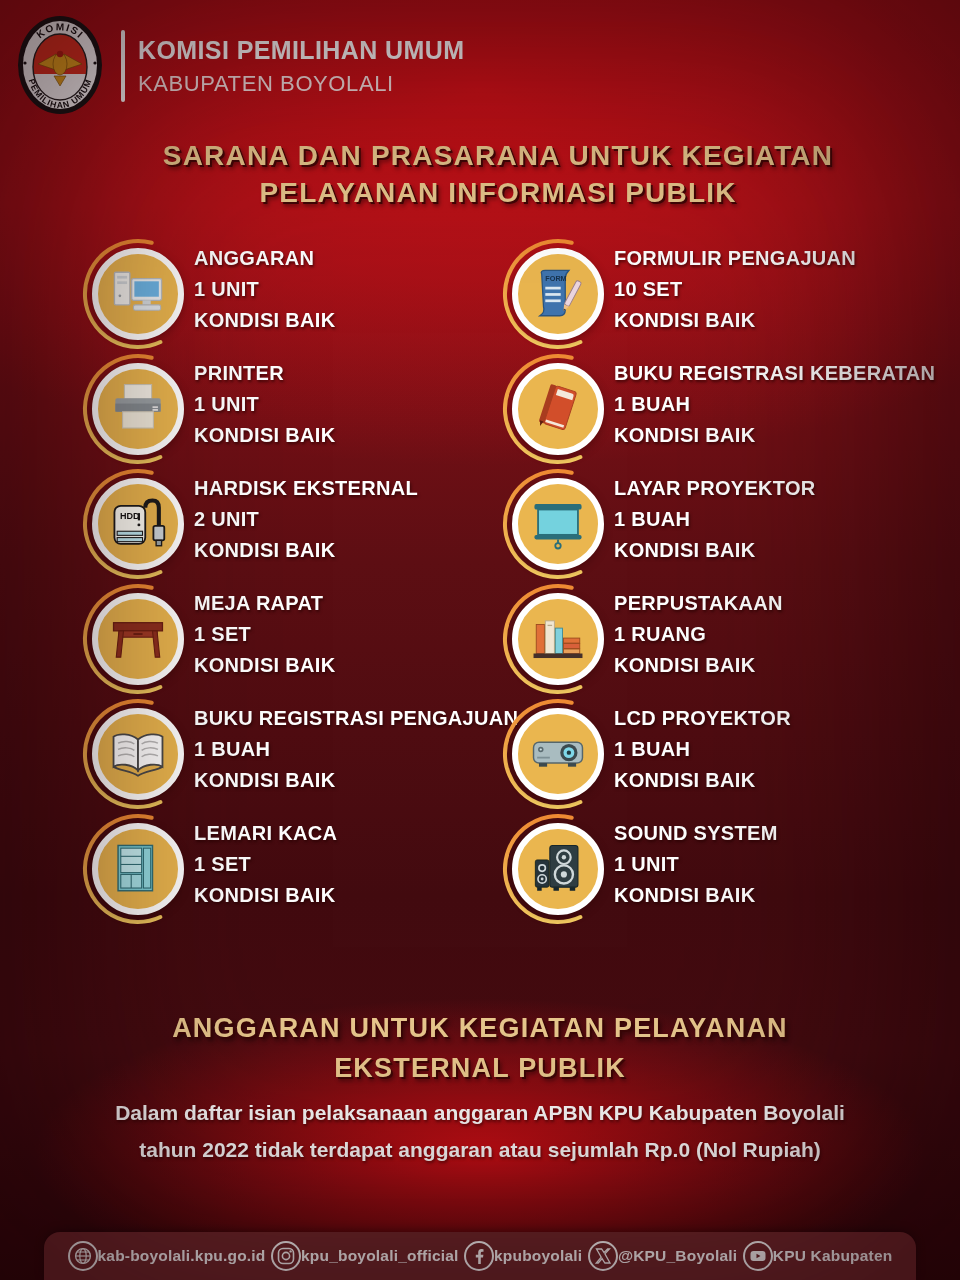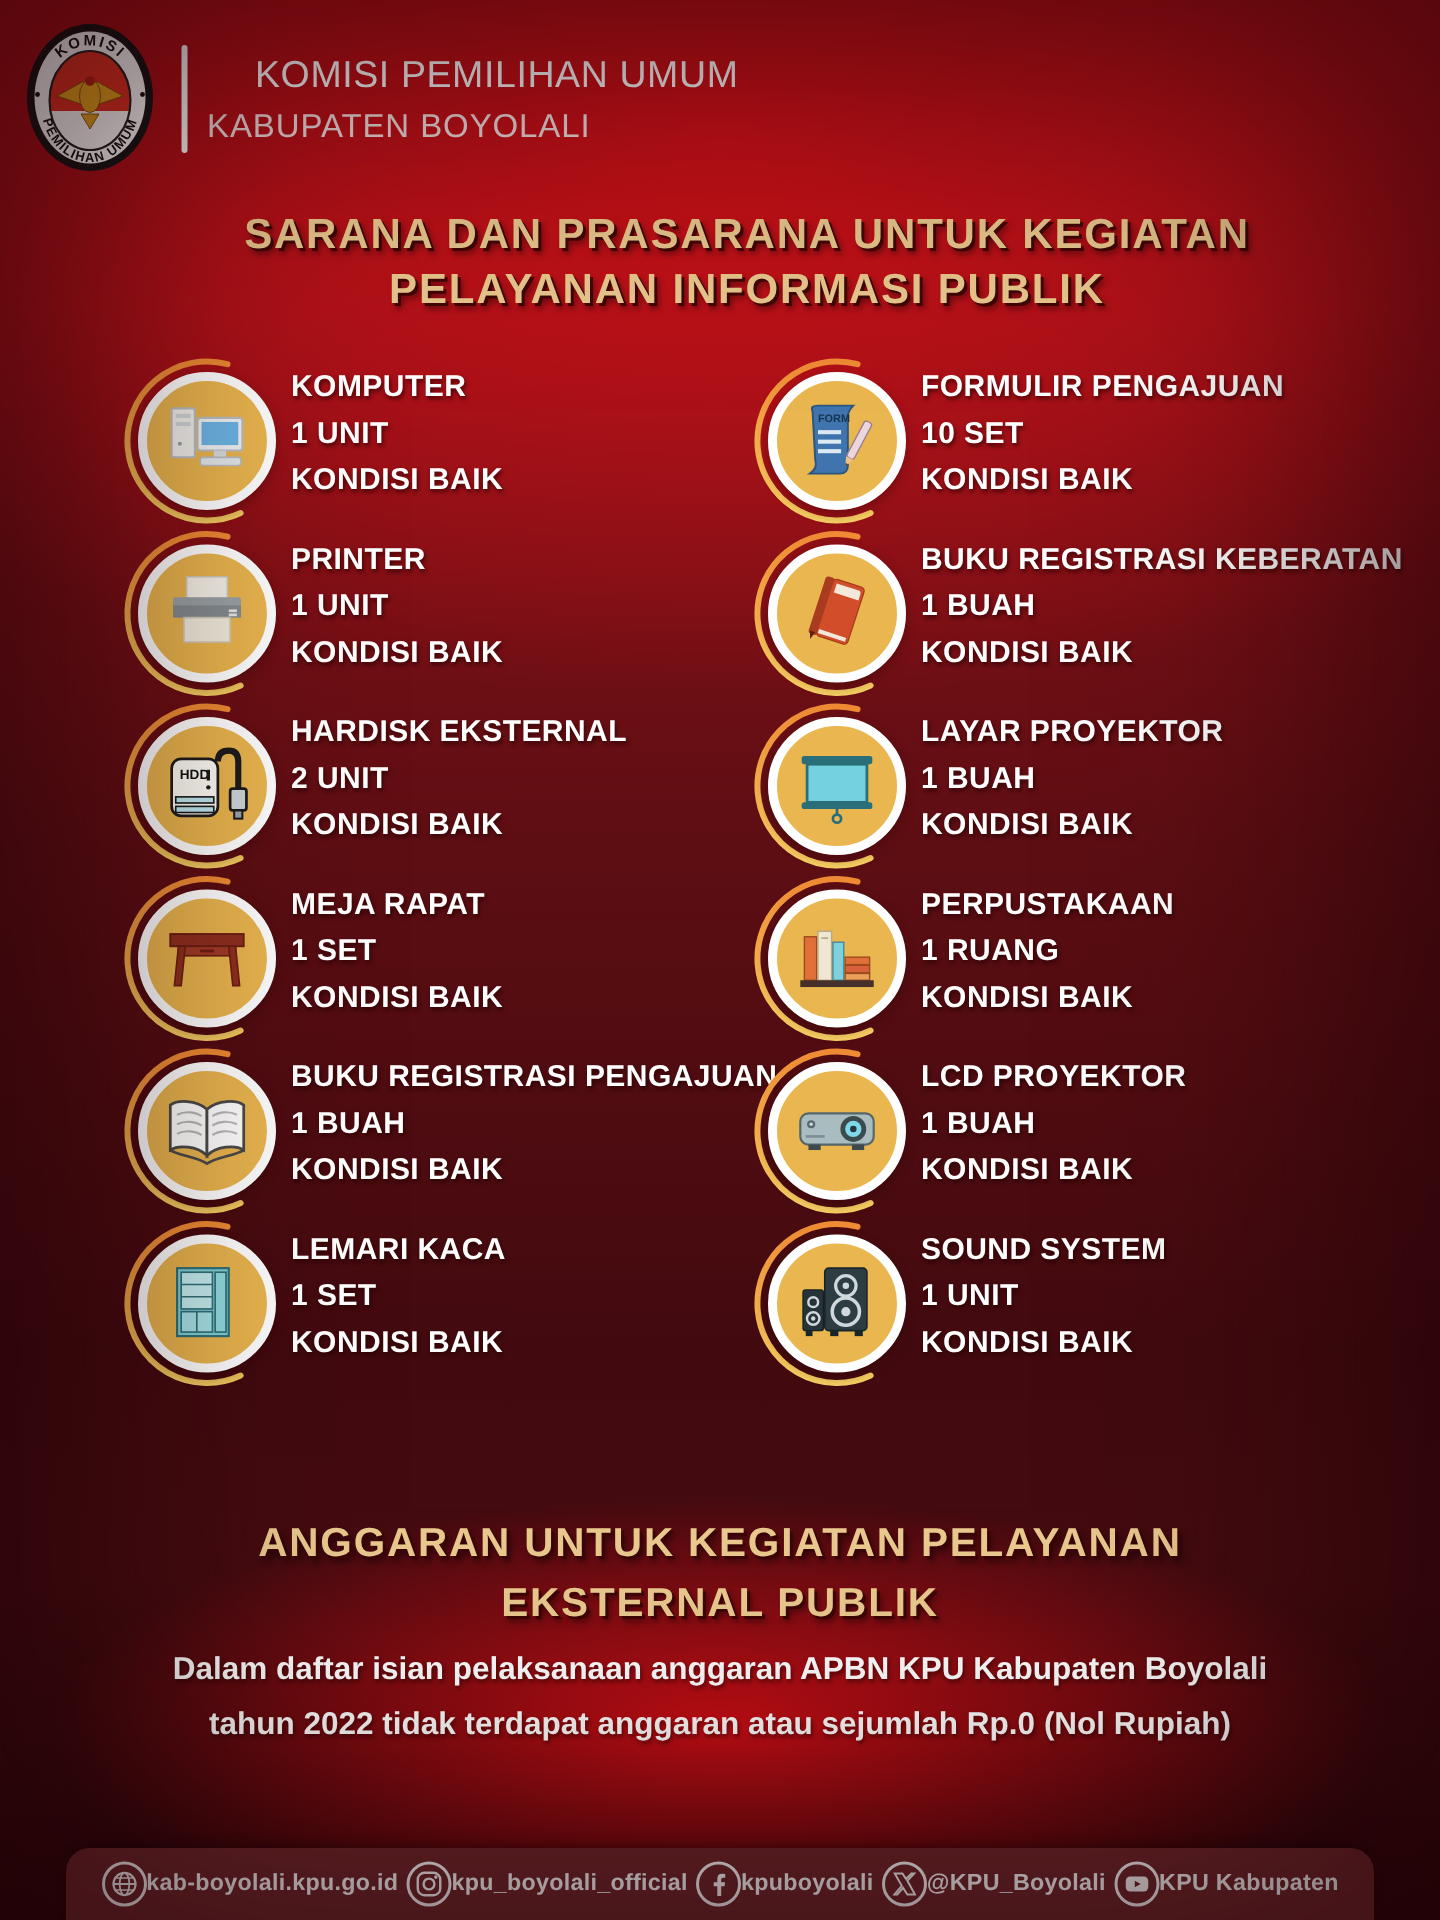--- a/index.html
+++ b/index.html
@@ -12,21 +12,21 @@
       linear-gradient(180deg,#871016 0%,#8f1118 16%,#5d0e13 44%,#420a0f 70%,#440b10 82%,#2c0609 100%);
   }
   .poster::after{
     content:"";position:absolute;inset:0;pointer-events:none;
     box-shadow:inset 0 0 220px 70px rgba(25,0,6,.55);
   }
   
   .logo{position:absolute;left:16px;top:14px;width:88px;height:102px;}
   .divider{position:absolute;left:121px;top:30px;width:4px;height:72px;background:#fdfdfd;border-radius:2px;}
   .org{position:absolute;left:138px;top:36px;color:#fff;}
-  .org .l1{font-size:25px;font-weight:normal;letter-spacing:.4px;margin-left:32px;}
+  .org .l1{font-size:25px;font-weight:bold;letter-spacing:.4px;}
   .org .l2{font-size:22px;font-weight:400;color:#f2dfdf;margin-top:6px;letter-spacing:.6px;}
   
   .gold-title{position:absolute;width:100%;text-align:center;color:#eac98e;font-weight:bold;
     letter-spacing:1.2px;text-shadow:2px 2px 0 rgba(58,6,6,.9),3px 4px 4px rgba(0,0,0,.45);}
   .title-sarana{top:137px;font-size:28px;line-height:37px;padding-left:18px;}
   .title-anggaran{top:1008px;font-size:27px;line-height:40px;}
   
   .row{position:absolute;width:440px;height:114px;}
   .badge{position:absolute;left:0;top:-4px;width:116px;height:116px;}
   .badge svg.arc{position:absolute;left:0;top:0;}
@@ -115,21 +115,21 @@
             <rect x="9" y="18" width="11" height="3" fill="#cfd5d8"></rect>
         <circle cx="12" cy="34" r="1.5" fill="#9aa2a6"></circle>
         <rect x="25" y="15" width="33" height="24" rx="2" fill="#eef2f4" stroke="#b9bec2" stroke-width="1.5"></rect>
         <rect x="28" y="18" width="27" height="17" fill="#6cb6e6"></rect>
         <rect x="37" y="39" width="9" height="5" fill="#d6dde0"></rect>
         <rect x="27" y="44" width="30" height="6" rx="2" fill="#e3e9ec" stroke="#b9bec2" stroke-width="1.2"></rect>
       </svg>
         </div>
     </div>
     <div class="txt">
-        <div>KOMPUTER</div>
+        <div>ANGGARAN</div>
         <div>1 UNIT</div>
         <div>KONDISI BAIK</div>
       </div>
   </div>
 
   <div class="row" style="left:80px;top:355px">
     <div class="badge">
         <svg class="arc" width="116" height="116">
           <path d="M 71.7 6.8 A 53 53 0 1 0 80.4 106" fill="none" stroke="url(#arcGrad)" stroke-width="4" stroke-linecap="round"></path>
         </svg>

